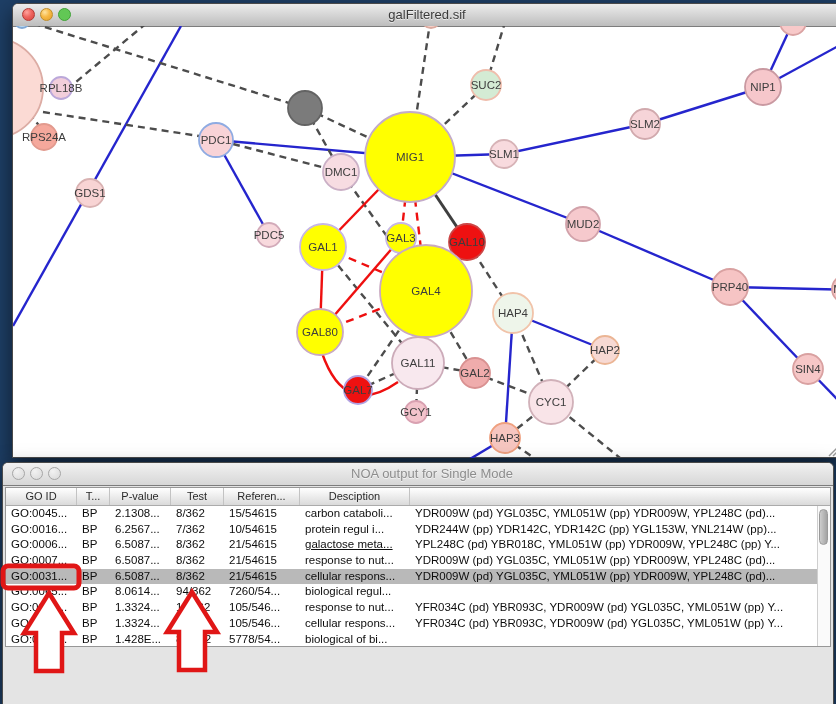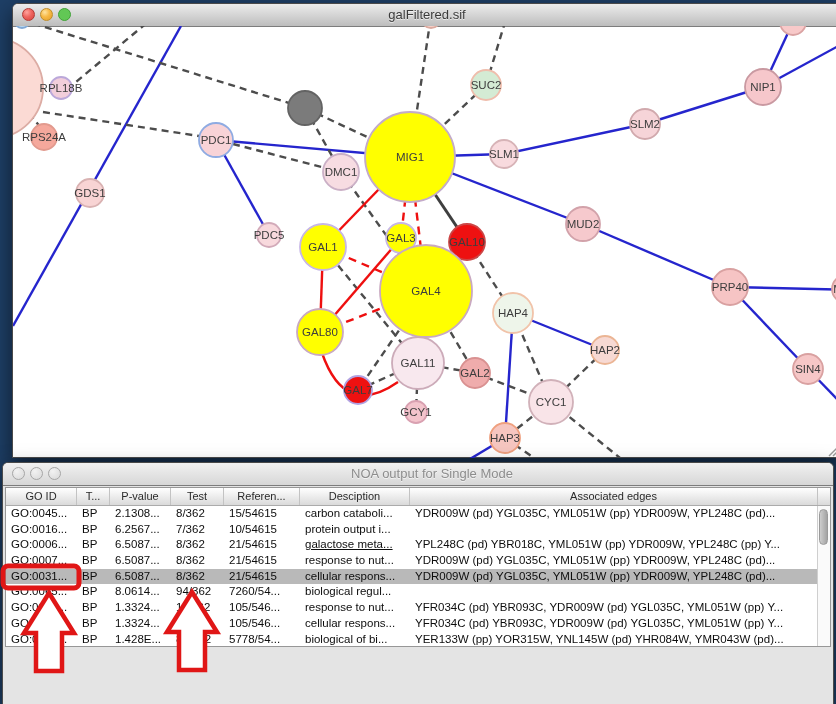--- a/index.html
+++ b/index.html
@@ -238,39 +238,39 @@
     <div class="title">NOA output for Single Mode</div>
   </div>
   <div id="noa-table">
     <div class="thead" id="thead">
         <div class="th" style="width: 71px;">GO ID</div>
         <div class="th" style="width: 33px;">T...</div>
         <div class="th" style="width: 61px;">P-value</div>
         <div class="th" style="width: 53px;">Test</div>
         <div class="th" style="width: 76px;">Referen...</div>
         <div class="th" style="width: 110px;">Desciption</div>
-        <div class="th" style="width: 408px;">Associated edges</div>
       </div>
     <div id="tbody">
         <div class="tr">
           <div class="td" style="width: 71px;">GO:0045...</div>
           <div class="td" style="width: 33px;">BP</div>
           <div class="td" style="width: 61px;">2.1308...</div>
           <div class="td" style="width: 53px;">8/362</div>
           <div class="td" style="width: 76px;">15/54615</div>
           <div class="td" style="width: 110px;">carbon cataboli...</div>
           <div class="td" style="width: 408px;">YDR009W (pd) YGL035C, YML051W (pp) YDR009W, YPL248C (pd)...</div>
         </div>
         <div class="tr">
           <div class="td" style="width: 71px;">GO:0016...</div>
           <div class="td" style="width: 33px;">BP</div>
           <div class="td" style="width: 61px;">6.2567...</div>
           <div class="td" style="width: 53px;">7/362</div>
           <div class="td" style="width: 76px;">10/54615</div>
-          <div class="td" style="width: 110px;">protein output i...</div>
+          <div class="td" style="width: 110px;">protein regul i...</div>
+          <div class="td" style="width: 408px;">YDR244W (pp) YDR142C, YDR142C (pp) YGL153W, YNL214W (pp)...</div>
         </div>
         <div class="tr">
           <div class="td" style="width: 71px;">GO:0006...</div>
           <div class="td" style="width: 33px;">BP</div>
           <div class="td" style="width: 61px;">6.5087...</div>
           <div class="td" style="width: 53px;">8/362</div>
           <div class="td" style="width: 76px;">21/54615</div>
           <div class="td" style="width: 110px; text-decoration: underline;">galactose meta...</div>
           <div class="td" style="width: 408px;">YPL248C (pd) YBR018C, YML051W (pp) YDR009W, YPL248C (pp) Y...</div>
         </div>
@@ -318,21 +318,20 @@
           <div class="td" style="width: 110px;">cellular respons...</div>
           <div class="td" style="width: 408px;">YFR034C (pd) YBR093C, YDR009W (pd) YGL035C, YML051W (pp) Y...</div>
         </div>
         <div class="tr">
           <div class="td" style="width: 71px;">GO:0050...</div>
           <div class="td" style="width: 33px;">BP</div>
           <div class="td" style="width: 61px;">1.428E...</div>
           <div class="td" style="width: 53px;">80/362</div>
           <div class="td" style="width: 76px;">5778/54...</div>
           <div class="td" style="width: 110px;">biological of bi...</div>
-          <div class="td" style="width: 408px;">YER133W (pp) YOR315W, YNL145W (pd) YHR084W, YMR043W (pd)...</div>
         </div>
       </div>
     <div id="scrollbar">
       <div id="scroll-thumb"></div>
     </div>
   </div>
 
 </div>
 
 <svg id="annotations" viewBox="0 0 836 704">

